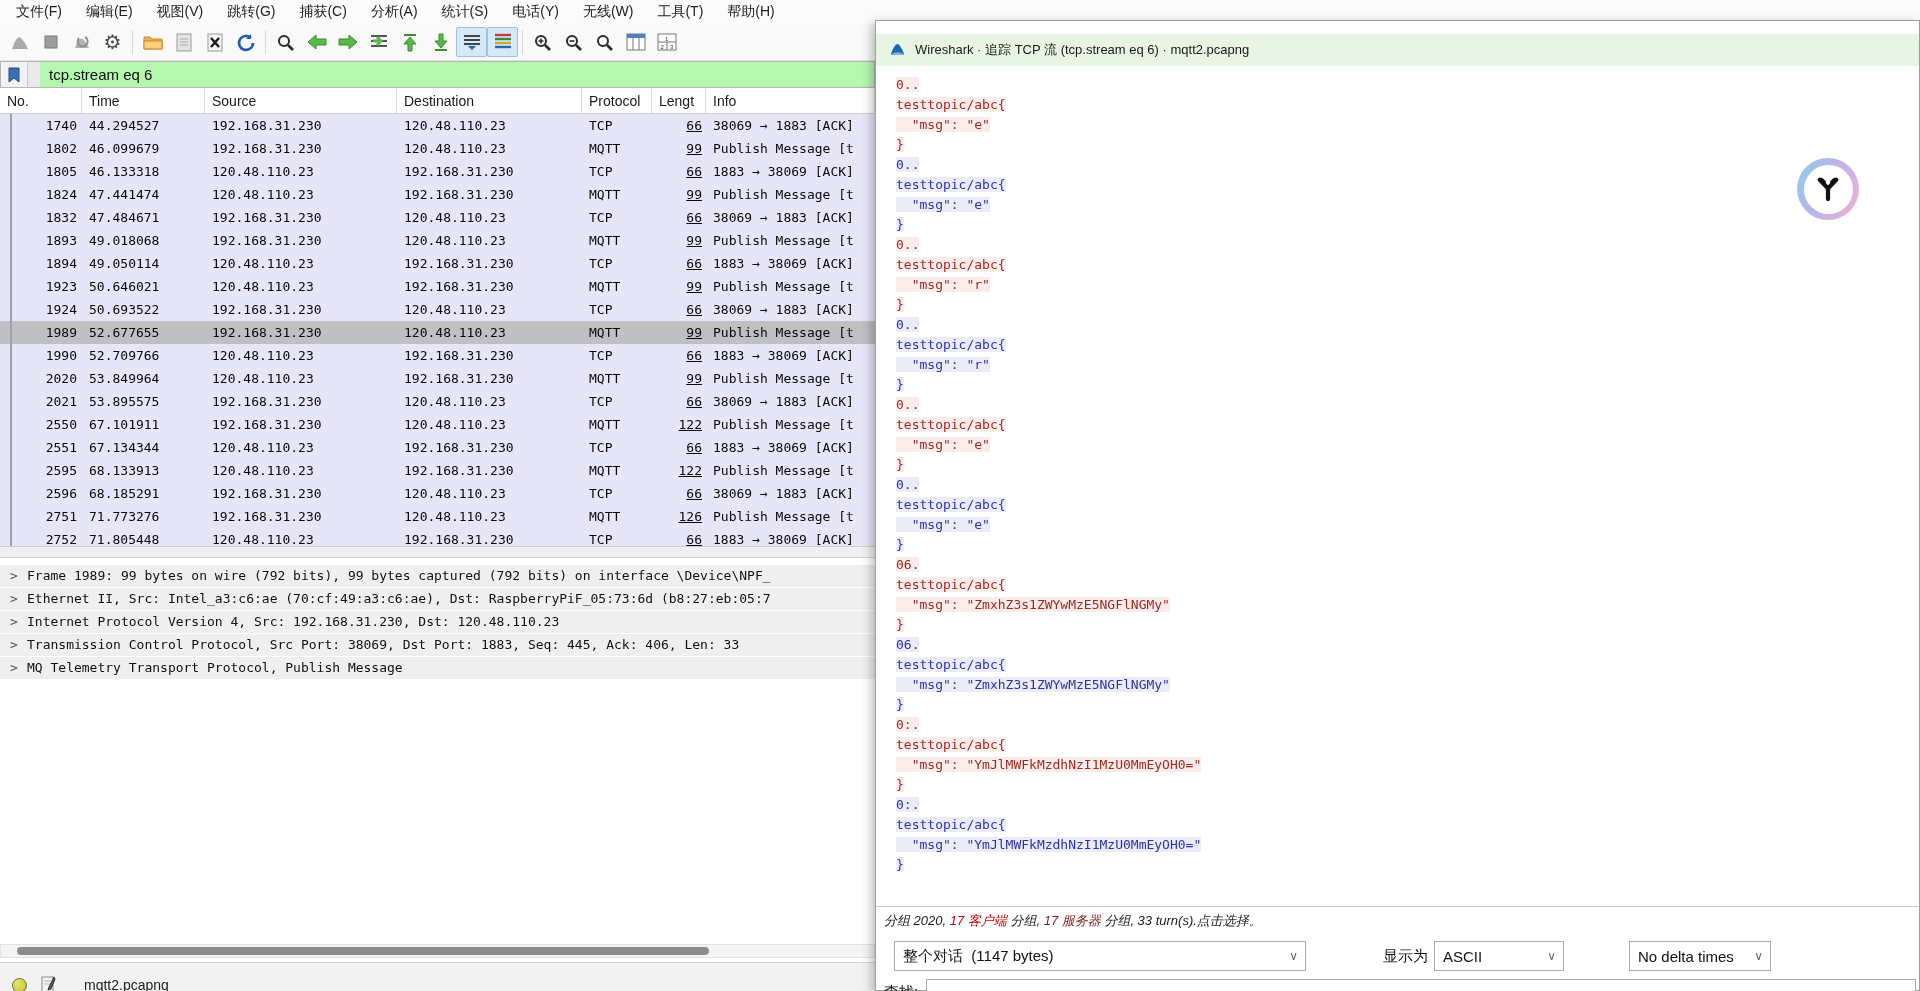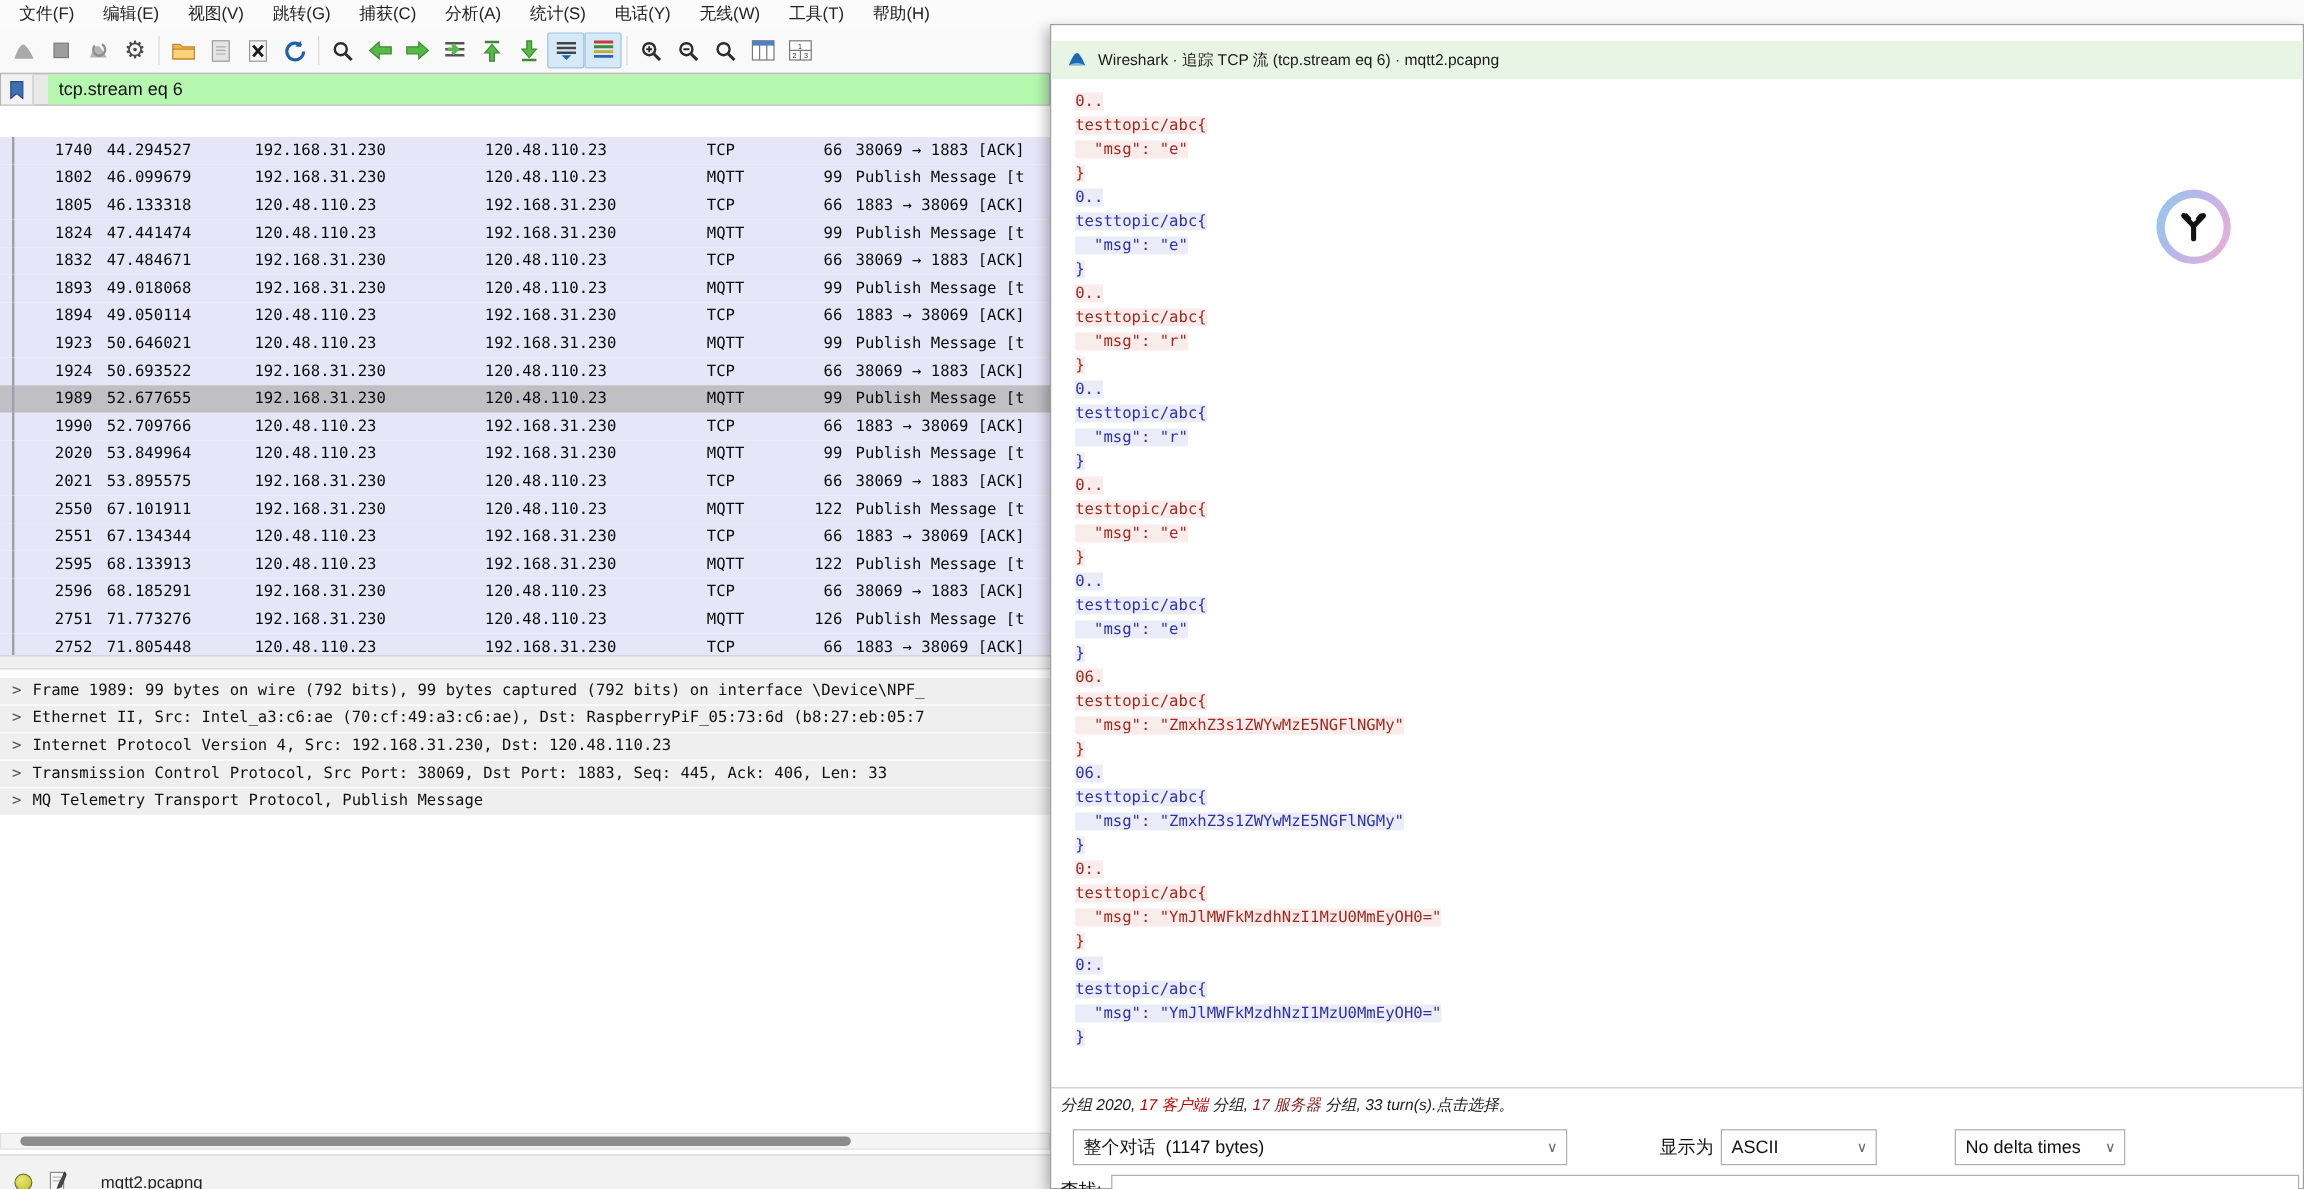--- a/index.html
+++ b/index.html
@@ -36,21 +36,21 @@
     border-bottom:1px solid #d0d0d0; font-size:14px; color:#1a1a1a; }
   .plist-header .hcell { display:flex; align-items:center; padding-left:7px;
     border-right:1px solid #dcdcdc; overflow:hidden; white-space:nowrap; }
   .plist-body { position:absolute; left:0; top:114px; width:875px; height:432px; overflow:hidden;
     font-family:"DejaVu Sans Mono","Liberation Mono",monospace; font-size:13px; color:#0a0a0a; }
   .prow { height:23px; line-height:23px; background:#e7e5f8; position:relative; white-space:nowrap; }
   .prow::before { content:""; position:absolute; left:10px; top:0; bottom:0; width:2px; background:#a0a0ac; }
   .prow.sel { background:#bfbfc4; }
   .prow .c { overflow:hidden; white-space:nowrap; padding-left:7px; }
   .prow .c0 { text-align:right; padding-right:5px; padding-left:0; }
-  .prow .c5 { text-align:right; padding-right:4px; padding-left:0; }
+  .prow .c5 { text-align:right; padding-right:4px; padding-left:0;text-decoration:underline; }
 
   
   .splitter { position:absolute; left:0; top:546px; width:875px; height:12px; background:#f0f0f0;
     border-top:1px solid #cfcfcf; border-bottom:1px solid #cfcfcf; }
   .details { position:absolute; left:0; top:558px; width:875px; height:384px; background:#fff;
     padding-top:7px; font-family:"DejaVu Sans Mono","Liberation Mono",monospace; font-size:13px; color:#111; }
   .drow { height:22px; line-height:22px; background:#efefef; margin-bottom:1px; position:relative;
     padding-left:27px; white-space:nowrap; overflow:hidden; }
   .drow .chev { position:absolute; left:10px; color:#555; }
 
@@ -267,20 +267,29 @@
     <div class="filter-icon-box">
       <svg width="12" height="16" viewBox="0 0 12 16">
           <path d="M1 1 h10 v14 l-5 -4 l-5 4 z" fill="#3d6fb4" stroke="#2a4d80"></path>
         </svg>
     </div>
     <div class="filter-field">
       <span>tcp.stream eq 6</span>
     </div>
   </div>
 
+  <div class="plist-header grid7">
+      <div class="hcell">No.</div>
+      <div class="hcell">Time</div>
+      <div class="hcell">Source</div>
+      <div class="hcell">Destination</div>
+      <div class="hcell">Protocol</div>
+      <div class="hcell">Lengt</div>
+      <div class="hcell">Info</div>
+    </div>
 
   <div class="plist-body">
       <div class="prow grid7">
         <div class="c c0">1740</div>
         <div class="c c1">44.294527</div>
         <div class="c c2">192.168.31.230</div>
         <div class="c c3">120.48.110.23</div>
         <div class="c c4">TCP</div>
         <div class="c c5">66</div>
         <div class="c c6">38069 → 1883 [ACK]</div>

